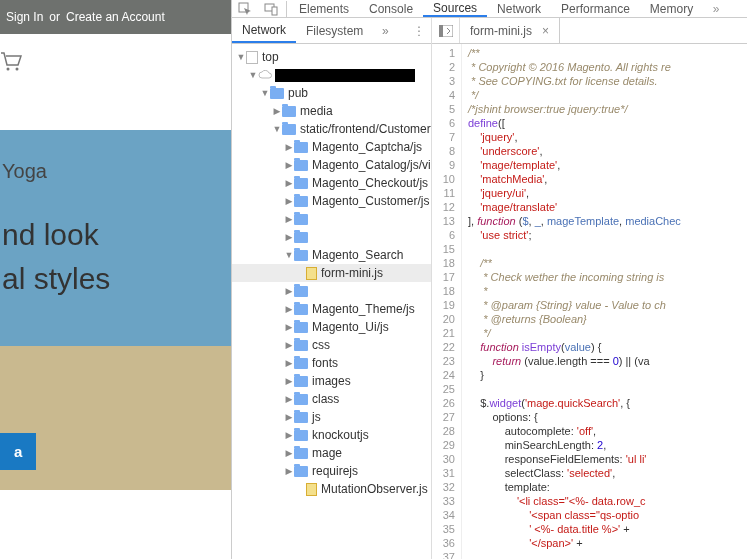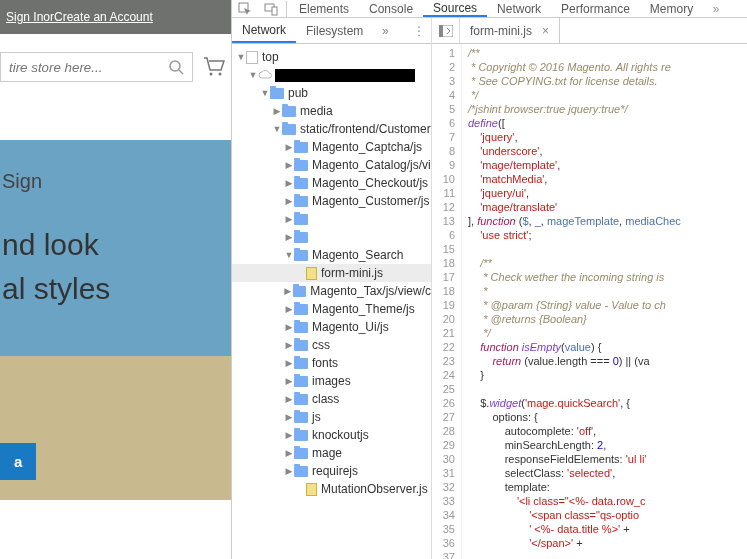--- a/index.html
+++ b/index.html
@@ -1,18 +1,18 @@
 <!DOCTYPE html>
 <html><head>
 <meta charset="utf-8">
 <style>
 * { margin: 0; padding: 0; box-sizing: border-box; font-family: -apple-system, "Helvetica Neue", Arial, sans-serif; }
 body { width: 747px; height: 559px; overflow: hidden; background: #fff; display: flex; }
 .page { width: 232px; height: 100%; background: #fff; border-right: 1px solid #ccc; overflow: hidden; flex-shrink: 0; }
-.page-top { background: #6e716e; color: #fff; font-size: 12px; padding: 10px 6px; display: flex; align-items: center; text-decoration: underline; }
+.page-top { background: #6e716e; color: #fff; font-size: 12px; padding: 10px 6px; display: flex; gap: 6px; align-items: center; }
 .page-top a { color: #fff; text-decoration: none; }
 .page-search { display: flex; align-items: center; gap: 10px; padding: 18px 6px 18px 0; }
 .search-box { flex: 1; border: 1px solid #ccc; padding: 6px 8px; display: flex; align-items: center; gap: 6px; color: #bbb; font-style: italic; font-size: 13px; }
 .search-box input { border: none; outline: none; width: 100%; font-style: italic; color: #666; background: transparent; }
 .cart-icon, .mag-icon { color: #888; }
 .hero { margin: 40px 0 0 0; height: 360px; background: linear-gradient(#6ba3c4 0%, #6ba3c4 60%, #c9b98f 60%, #c9b98f 100%); position: relative; padding: 30px 0 0 0; color: #333; }
 .hero h3 { font-size: 20px; font-weight: 400; color: #444; margin-bottom: 30px; padding-left: 2px; }
 .hero-big { font-size: 30px; line-height: 44px; font-weight: 300; color: #333; padding-left: 2px; }
 .hero-btn { position: absolute; bottom: 20px; left: 0; background: #1979c3; color: #fff; padding: 10px 14px; font-size: 15px; font-weight: 600; }
 
@@ -46,54 +46,45 @@
 .ed-tab { padding: 0 10px; height: 100%; display: flex; align-items: center; gap: 10px; border-right: 1px solid #ccc; background: #fff; }
 .ed-close { color: #888; }
 .code-wrap { flex: 1; display: flex; overflow: hidden; font-family: Menlo, Consolas, monospace; font-size: 11px; line-height: 14px; }
 .gutter { width: 30px; text-align: right; color: #999; padding: 2px 6px 2px 0; background: #fff; border-right: 1px solid #eee; }
 .gutter div { height: 14px; }
 .code { flex: 1; padding: 2px 0 2px 6px; white-space: pre; overflow: hidden; color: #333; }
 .code div { height: 14px; }
 .c-comment { color: #998a6b; font-style: italic; }
 .c-kw { color: #a71d5d; font-style: italic; }
 .c-str { color: #c41a16; }
-.c-fn { color: #7b3ed6; font-style: italic; }
+.c-fn { color: #7b3ed6; }
 .c-num { color: #1c00cf; }
 .c-id { color: #4a71b5; }
 svg { display: block; }
 </style>
 </head>
 <body>
 
 <div class="page">
   <div class="page-top">
     <a href="#">Sign In</a>
     <span>or</span>
     <a href="#">Create an Account</a>
   </div>
   <div class="page-search">
-    <div class="search-box">
-      <input placeholder="tire store here..." style="">
-      <span class="mag-icon">
-        <svg width="16" height="16" viewBox="0 0 16 16">
-            <circle cx="7" cy="7" r="5" fill="none" stroke="#999" stroke-width="1.5"></circle>
-            <line x1="11" y1="11" x2="15" y2="15" stroke="#999" stroke-width="1.5"></line>
-          </svg>
-      </span>
-    </div>
     <span class="cart-icon">
       <svg width="22" height="20" viewBox="0 0 22 20">
           <path d="M1 1h3l3 12h11l3-9H6" fill="none" stroke="#777" stroke-width="1.5"></path>
           <circle cx="8" cy="17" r="1.5" fill="#777"></circle>
           <circle cx="17" cy="17" r="1.5" fill="#777"></circle>
         </svg>
     </span>
   </div>
   <div class="hero">
-    <h3>Sign</h3>
+    <h3>Yoga</h3>
     <div class="hero-big">nd look</div>
     <div class="hero-big">al styles</div>
     <div class="hero-btn">a</div>
   </div>
 </div>
 
 <div class="devtools">
   <div class="dt-tabs">
     <div class="dt-icon">
       <svg width="14" height="14" viewBox="0 0 14 14">
@@ -198,21 +189,20 @@
           <div class="tree-row sel">
             <span class="ind" style="width: 64px;"></span>
             <span class="tw"></span>
             <span class="file-icon yellow"></span>
             <span>form-mini.js</span>
           </div>
           <div class="tree-row">
             <span class="ind" style="width: 52px;"></span>
             <span class="tw">▶</span>
             <span class="folder"></span>
-            <span>Magento_Tax/js/view/c</span>
           </div>
           <div class="tree-row">
             <span class="ind" style="width: 52px;"></span>
             <span class="tw">▶</span>
             <span class="folder"></span>
             <span>Magento_Theme/js</span>
           </div>
           <div class="tree-row">
             <span class="ind" style="width: 52px;"></span>
             <span class="tw">▶</span>

